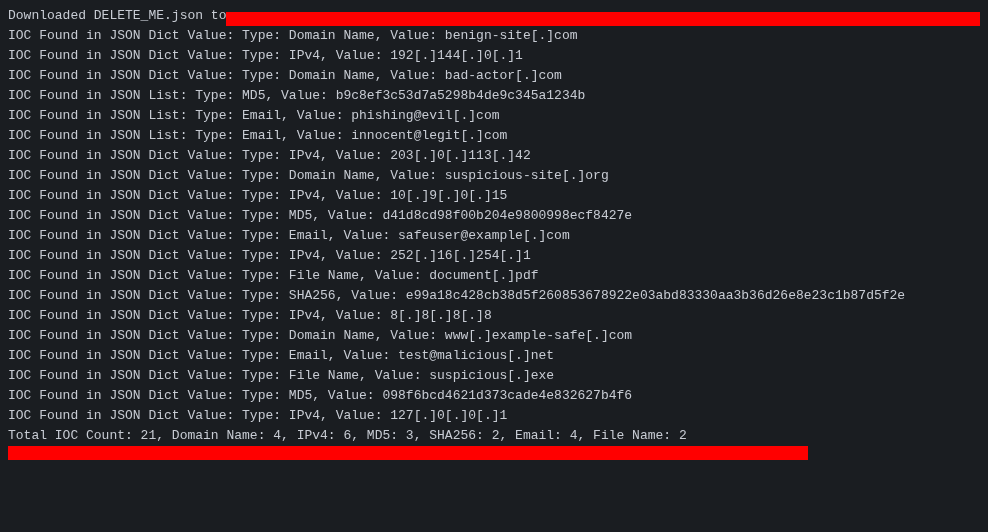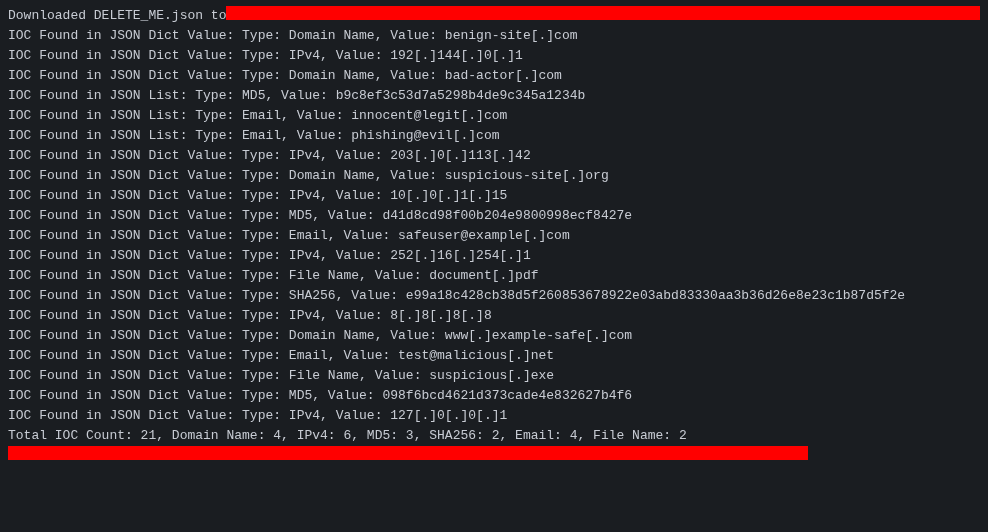--- a/index.html
+++ b/index.html
@@ -1,40 +1,40 @@
 <!DOCTYPE html>
 <html><head>
 <meta charset="utf-8">
 <style>
   html,body{margin:0;padding:0;background:#1a1d21;font-family:'Consolas','Monaco','Courier New',monospace;font-size:13px;line-height:20px;color:#c8ccd4;width:988px;height:532px;overflow:hidden}
   .terminal{padding:6px 8px}
-  .line{white-space:pre;display:flex;align-items:flex-start}
+  .line{white-space:pre;display:flex;align-items:flex-end}
   .redact{background:#ff0000;height:14px;display:inline-block}
   .text{display:inline}
 </style>
 </head>
 <body>
 
 <div class="terminal">
 
   <div class="line">
     <span class="text">Downloaded DELETE_ME.json to</span>
     <span class="redact" style="width:764px"></span>
   </div>
 
   <div id="ioc-container">
       <div class="line"><span class="text">IOC Found in JSON Dict Value: Type: Domain Name, Value: benign-site[.]com</span></div>
       <div class="line"><span class="text">IOC Found in JSON Dict Value: Type: IPv4, Value: 192[.]144[.]0[.]1</span></div>
       <div class="line"><span class="text">IOC Found in JSON Dict Value: Type: Domain Name, Value: bad-actor[.]com</span></div>
       <div class="line"><span class="text">IOC Found in JSON List: Type: MD5, Value: b9c8ef3c53d7a5298b4de9c345a1234b</span></div>
+      <div class="line"><span class="text">IOC Found in JSON List: Type: Email, Value: phishing@evil[.]com</span></div>
       <div class="line"><span class="text">IOC Found in JSON List: Type: Email, Value: innocent@legit[.]com</span></div>
-      <div class="line"><span class="text">IOC Found in JSON List: Type: Email, Value: phishing@evil[.]com</span></div>
       <div class="line"><span class="text">IOC Found in JSON Dict Value: Type: IPv4, Value: 203[.]0[.]113[.]42</span></div>
       <div class="line"><span class="text">IOC Found in JSON Dict Value: Type: Domain Name, Value: suspicious-site[.]org</span></div>
-      <div class="line"><span class="text">IOC Found in JSON Dict Value: Type: IPv4, Value: 10[.]0[.]1[.]15</span></div>
+      <div class="line"><span class="text">IOC Found in JSON Dict Value: Type: IPv4, Value: 10[.]9[.]0[.]15</span></div>
       <div class="line"><span class="text">IOC Found in JSON Dict Value: Type: MD5, Value: d41d8cd98f00b204e9800998ecf8427e</span></div>
       <div class="line"><span class="text">IOC Found in JSON Dict Value: Type: Email, Value: safeuser@example[.]com</span></div>
       <div class="line"><span class="text">IOC Found in JSON Dict Value: Type: IPv4, Value: 252[.]16[.]254[.]1</span></div>
       <div class="line"><span class="text">IOC Found in JSON Dict Value: Type: File Name, Value: document[.]pdf</span></div>
       <div class="line"><span class="text">IOC Found in JSON Dict Value: Type: SHA256, Value: e99a18c428cb38d5f260853678922e03abd83330aa3b36d26e8e23c1b87d5f2e</span></div>
       <div class="line"><span class="text">IOC Found in JSON Dict Value: Type: IPv4, Value: 8[.]8[.]8[.]8</span></div>
       <div class="line"><span class="text">IOC Found in JSON Dict Value: Type: Domain Name, Value: www[.]example-safe[.]com</span></div>
       <div class="line"><span class="text">IOC Found in JSON Dict Value: Type: Email, Value: test@malicious[.]net</span></div>
       <div class="line"><span class="text">IOC Found in JSON Dict Value: Type: File Name, Value: suspicious[.]exe</span></div>
       <div class="line"><span class="text">IOC Found in JSON Dict Value: Type: MD5, Value: 098f6bcd4621d373cade4e832627b4f6</span></div>

